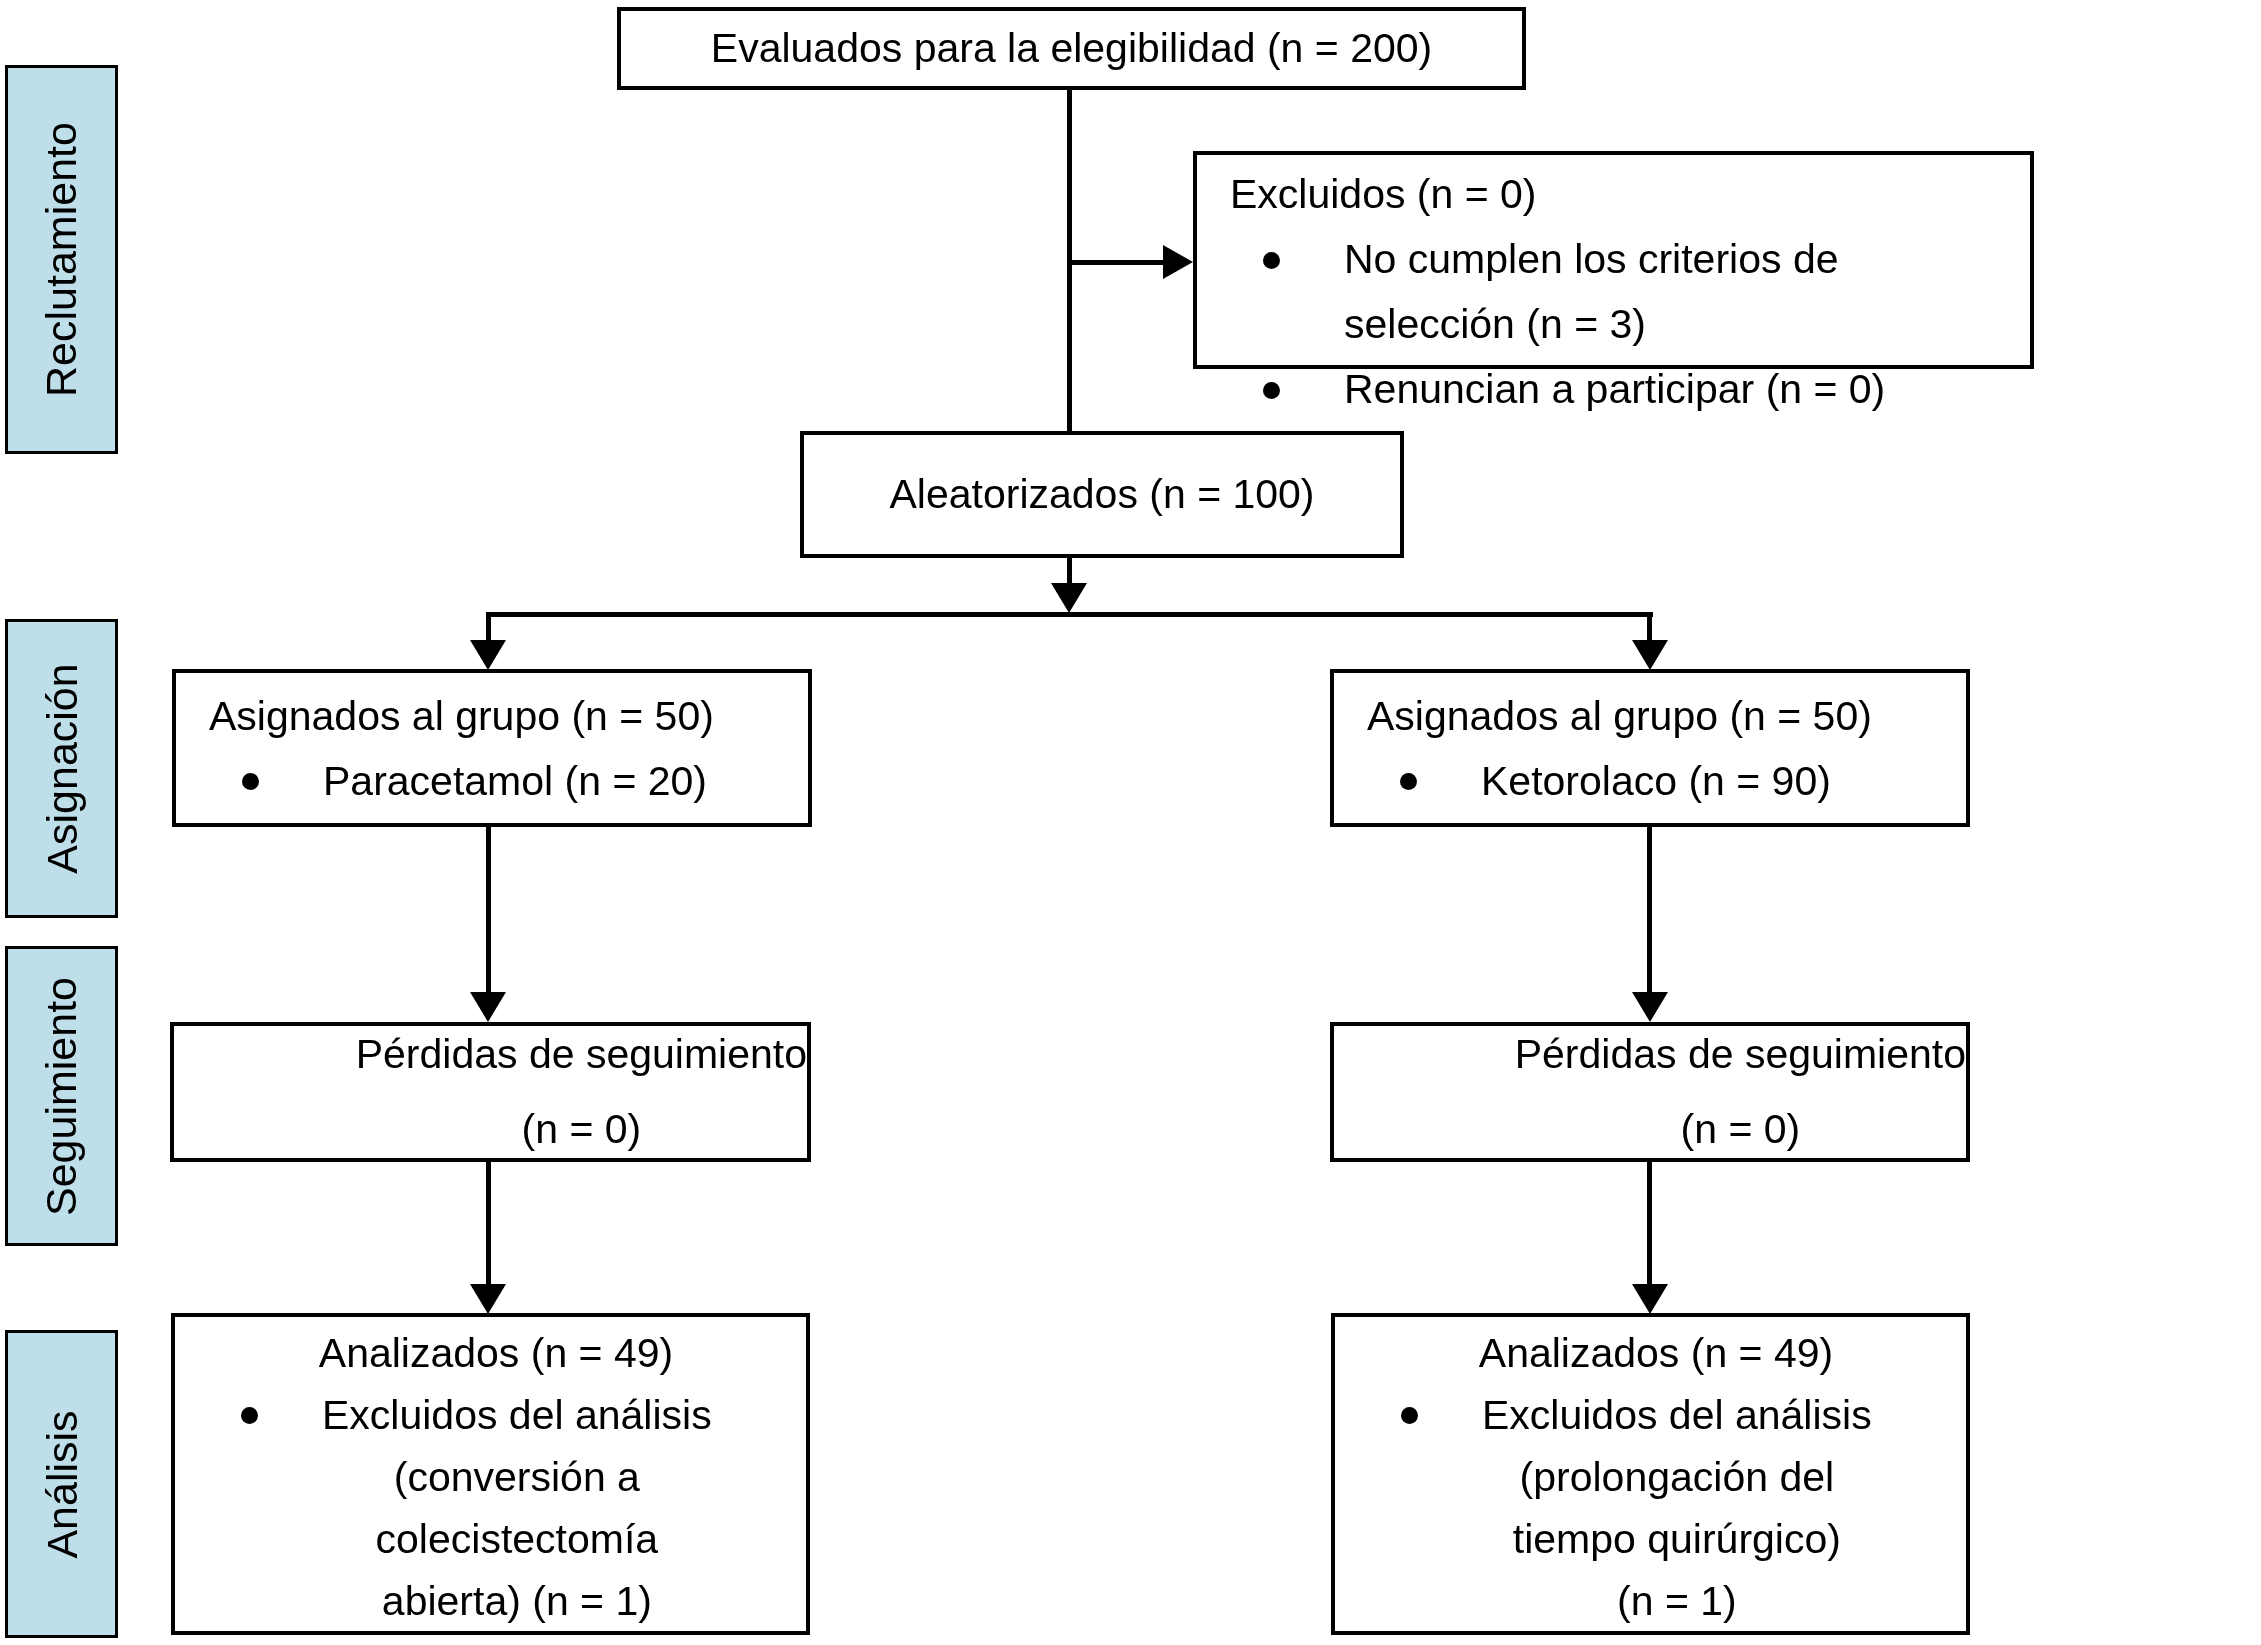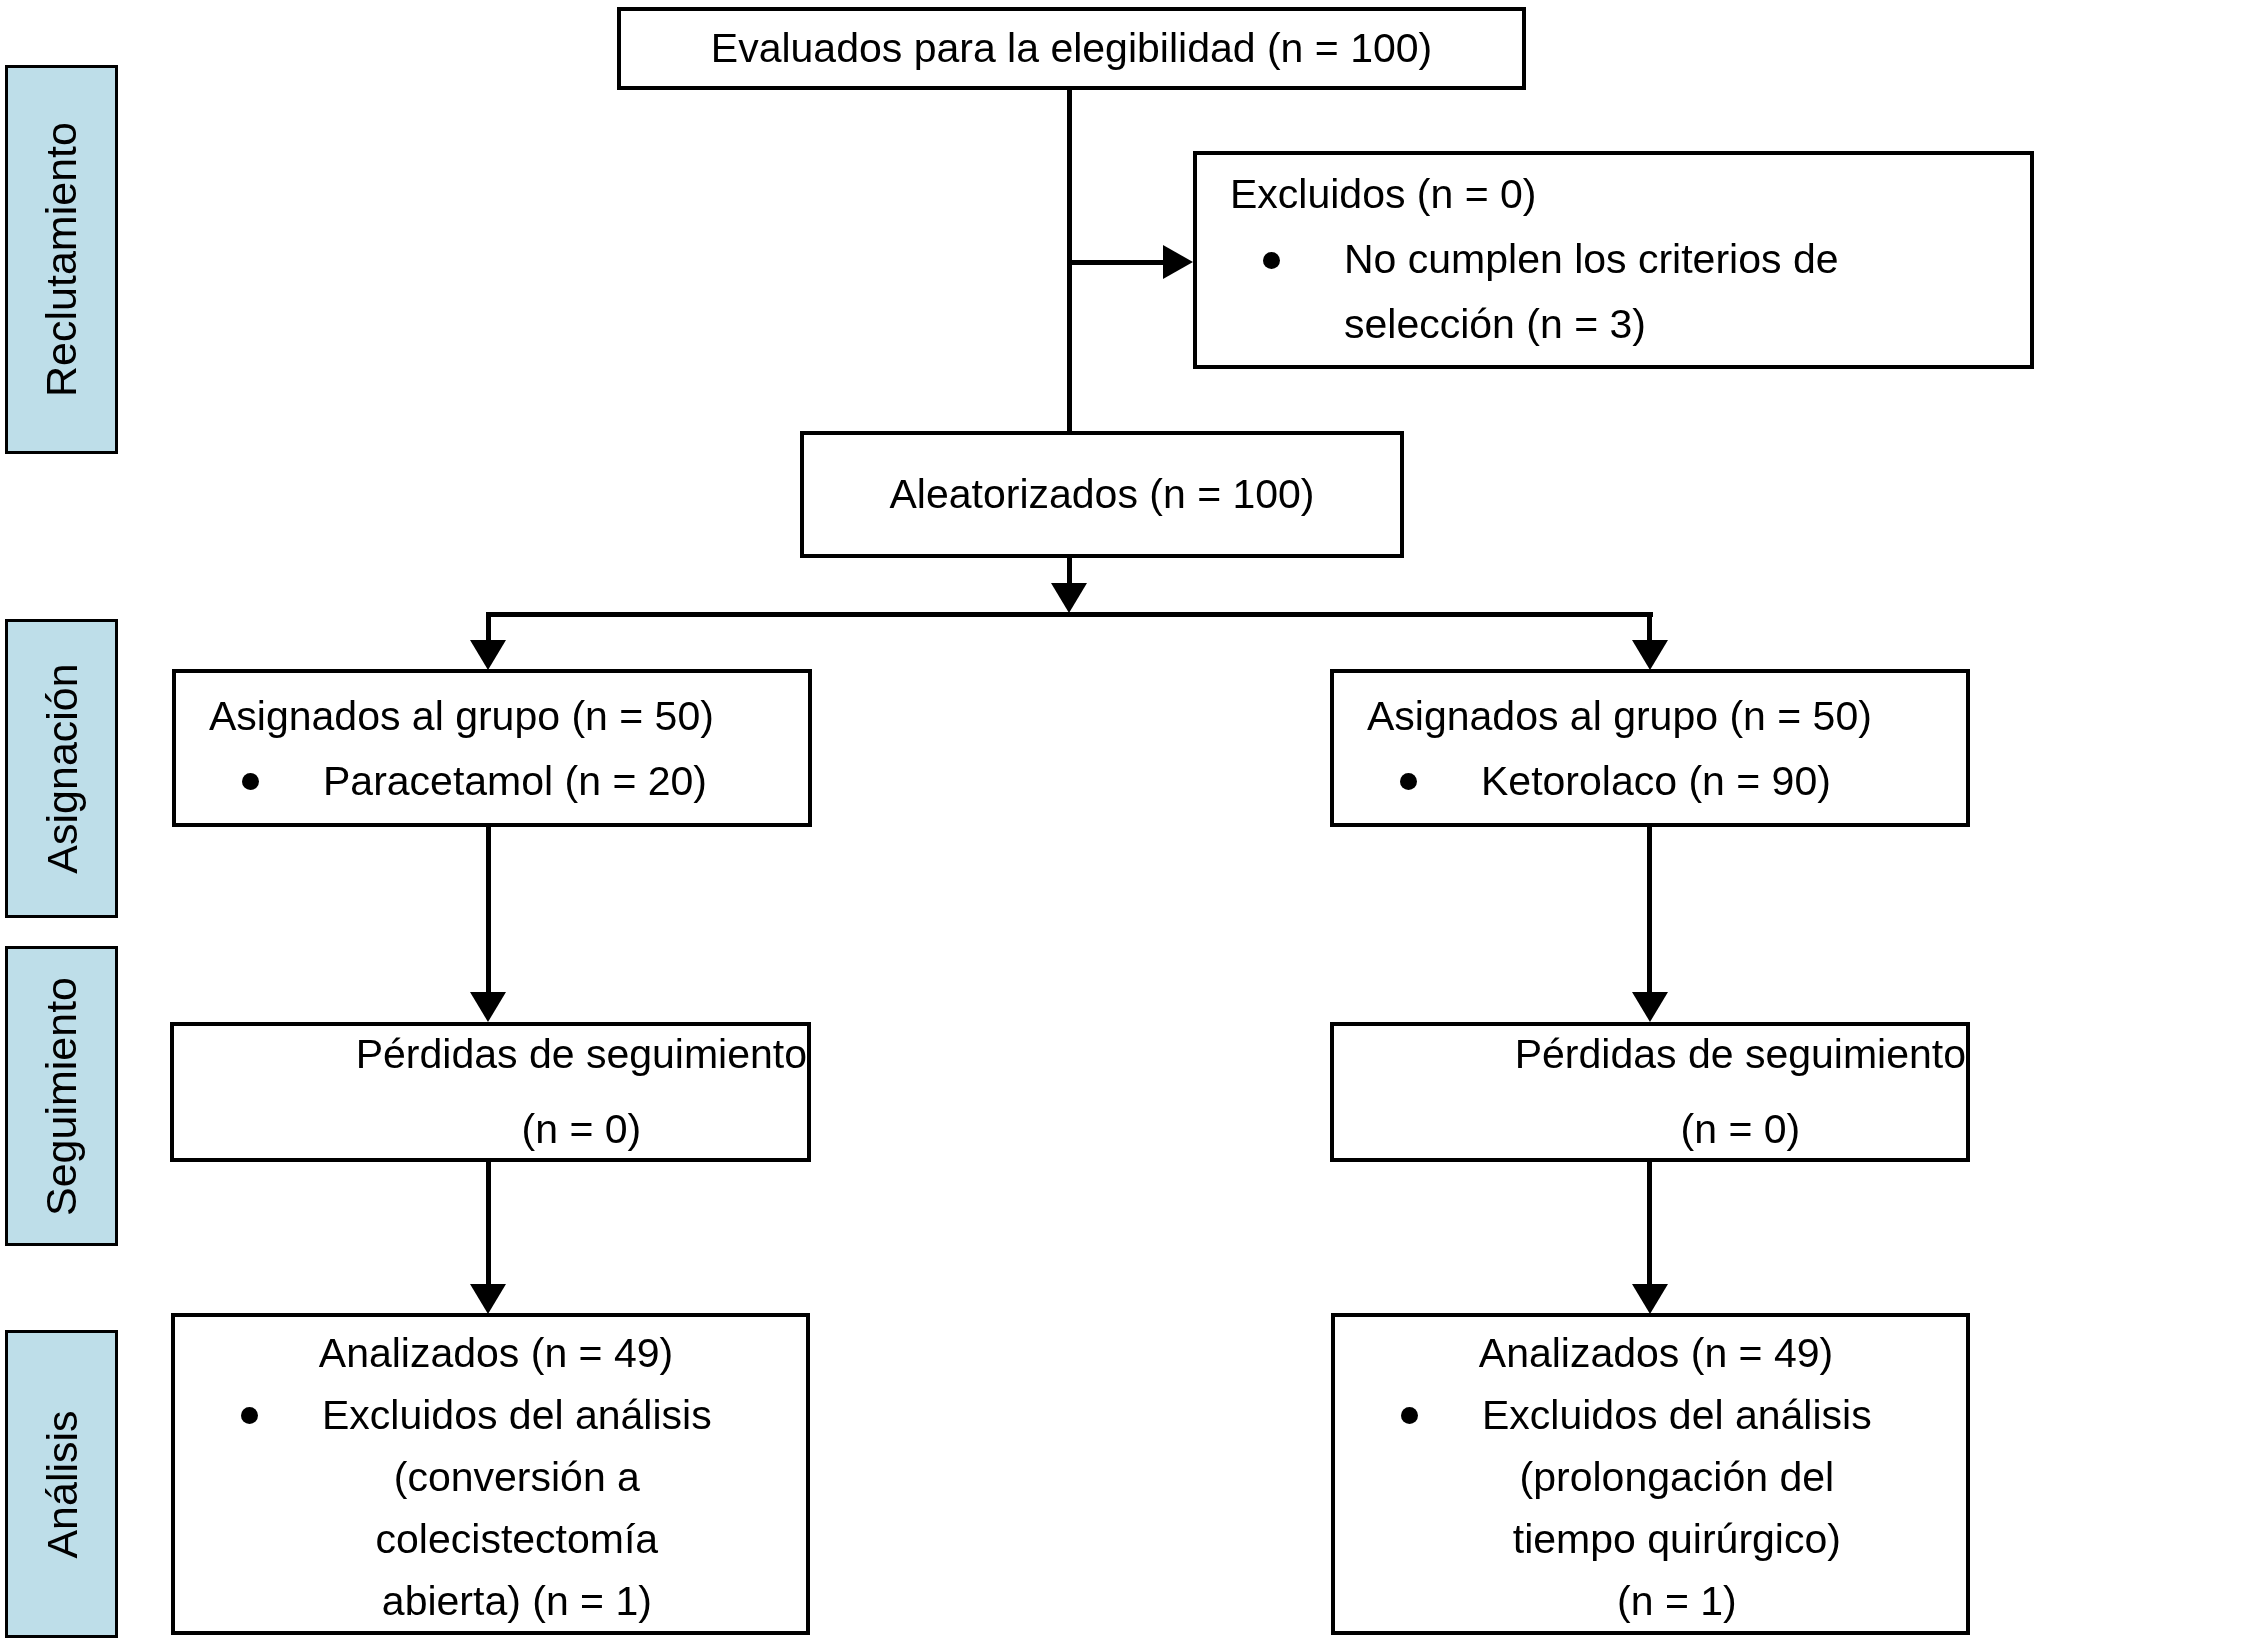--- a/index.html
+++ b/index.html
@@ -142,28 +142,32 @@
   <div class="line" id="line-alloc-follow-left"></div>
   <div class="arrow-down" id="arrow-follow-left"></div>
   <div class="line" id="line-alloc-follow-right"></div>
   <div class="arrow-down" id="arrow-follow-right"></div>
   <div class="line" id="line-follow-analysis-left"></div>
   <div class="arrow-down" id="arrow-analysis-left"></div>
   <div class="line" id="line-follow-analysis-right"></div>
   <div class="arrow-down" id="arrow-analysis-right"></div>
 
   <div class="flow-box centered" id="box-eligibility">
-    <span class="box-title">Evaluados para la elegibilidad (n = 100)</span>
+    <span class="box-title">Evaluados para la elegibilidad (n = 200)</span>
   </div>
 
   <div class="flow-box lh72 pad-box" id="box-excluded">
     <div class="box-title">Excluidos (n = 0)</div>
     <div class="bullet-row">
       <span class="bullet-dot"></span>
       <span class="bullet-text pre">No cumplen los criterios de selección (n = 3)</span>
+    </div>
+    <div class="bullet-row">
+      <span class="bullet-dot"></span>
+      <span class="bullet-text pre">Renuncian a participar (n = 0)</span>
     </div>
   </div>
 
   <div class="flow-box centered" id="box-randomized">
     <span class="box-title">Aleatorizados (n = 100)</span>
   </div>
 
   <div class="flow-box lh72 pad-box" id="box-alloc-left">
     <div class="box-title">Asignados al grupo (n = 50)</div>
     <div class="bullet-row">

